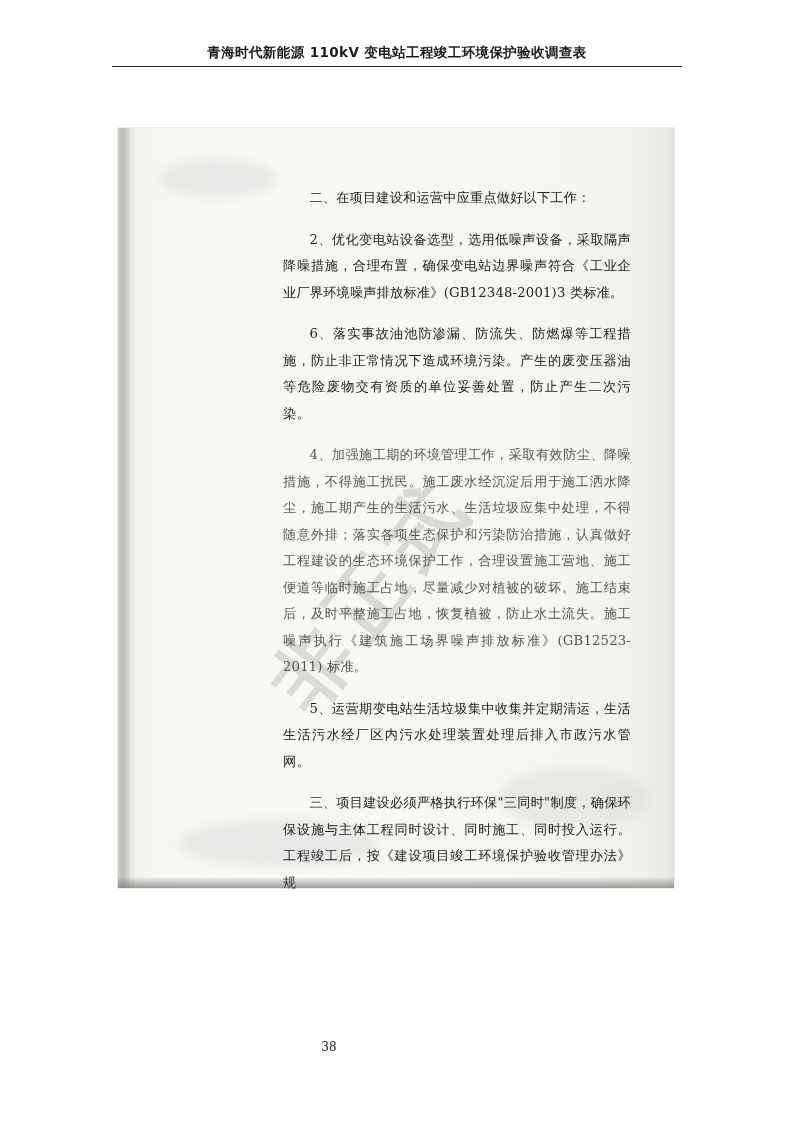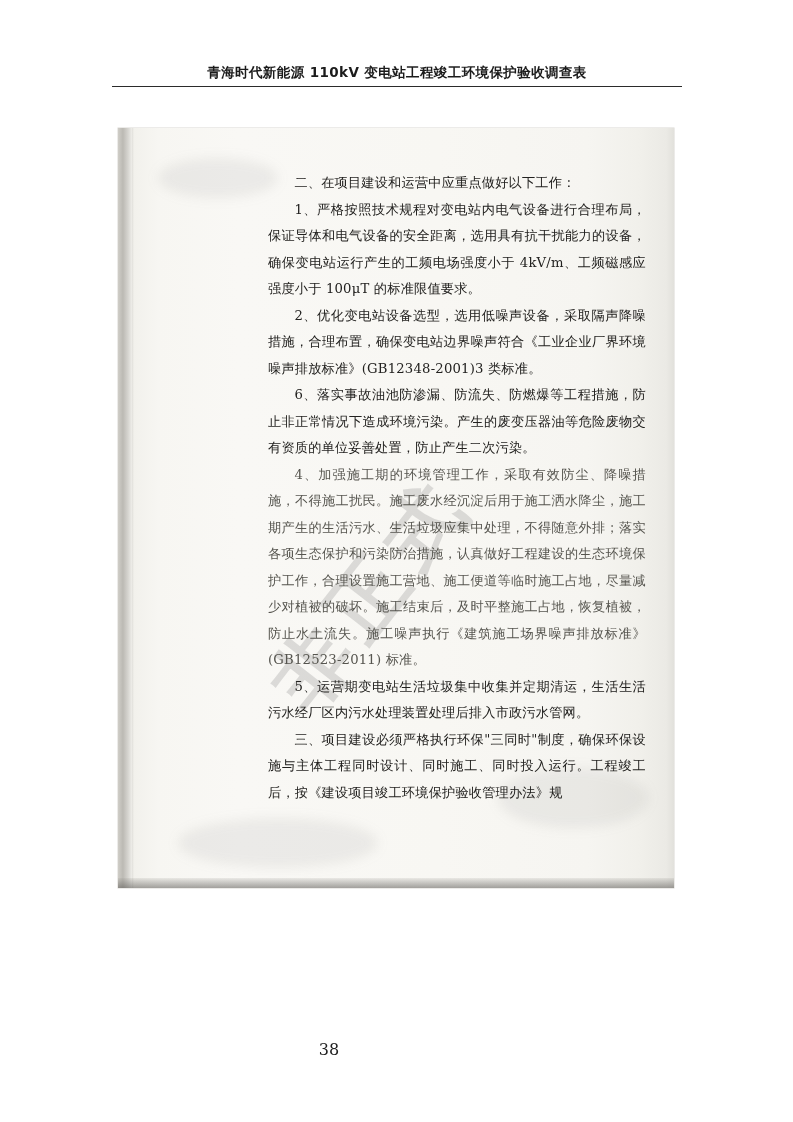--- a/index.html
+++ b/index.html
@@ -11,21 +11,21 @@
     width: 793px;
     height: 1122px;
     position: relative;
     font-family: "DejaVu Serif", "Liberation Serif", serif;
     overflow: hidden;
   }
 
   
   .page-header {
     position: absolute;
-    top: 64px;
+    top: 44px;
     left: 112px;
     width: 570px;
     text-align: center;
   }
   .page-header .title {
     font-size: 13.5px;
     letter-spacing: 0.4px;
     color: #1b1b1b;
     font-family: "DejaVu Sans", "Liberation Sans", sans-serif;
     font-weight: 600;
@@ -99,36 +99,36 @@
     top: 42px;
     left: 150px;
     width: 378px;
     color: #22211f;
     font-size: 13.2px;
     line-height: 26.5px;
     font-family: "DejaVu Serif", "Liberation Serif", serif;
     text-align: justify;
   }
   .doc-body p {
-    margin: 0;
+    margin: 15px;
     text-indent: 2em;
     letter-spacing: 0.2px;
   }
   .doc-body p.faded {
     color: #56554f;
   }
 
   
   .folio {
     position: absolute;
     top: 1040px;
     left: 0;
     width: 658px;
     text-align: center;
-    font-size: 16px;
+    font-size: 12px;
     color: #222;
     font-family: "DejaVu Serif", "Liberation Serif", serif;
   }
 </style>
 </head>
 <body>
 
 <div class="page-header">
   <div class="title">青海时代新能源 110kV 变电站工程竣工环境保护验收调查表</div>
   <div class="rule"></div>
@@ -138,21 +138,20 @@
   <div class="edge-left"></div>
 
   <div class="blotch" style="left:40px; top:30px; width:120px; height:40px;"></div>
   <div class="blotch" style="left:380px; top:640px; width:150px; height:60px;"></div>
   <div class="blotch" style="left:60px; top:690px; width:200px; height:50px;"></div>
 
   <div class="watermark">非正式</div>
 
   <div class="doc-body">
     <p>二、在项目建设和运营中应重点做好以下工作：</p>
-    <p>1、严格按照技术规程对变电站内电气设备进行合理布局，保证导体和电气设备的安全距离，选用具有抗干扰能力的设备，确保变电站运行产生的工频电场强度小于 4kV/m、工频磁感应强度小于 100μT 的标准限值要求。</p>
     <p>2、优化变电站设备选型，选用低噪声设备，采取隔声降噪措施，合理布置，确保变电站边界噪声符合《工业企业厂界环境噪声排放标准》(GB12348-2001)3 类标准。</p>
     <p>6、落实事故油池防渗漏、防流失、防燃爆等工程措施，防止非正常情况下造成环境污染。产生的废变压器油等危险废物交有资质的单位妥善处置，防止产生二次污染。</p>
     <p class="faded">4、加强施工期的环境管理工作，采取有效防尘、降噪措施，不得施工扰民。施工废水经沉淀后用于施工洒水降尘，施工期产生的生活污水、生活垃圾应集中处理，不得随意外排；落实各项生态保护和污染防治措施，认真做好工程建设的生态环境保护工作，合理设置施工营地、施工便道等临时施工占地，尽量减少对植被的破坏。施工结束后，及时平整施工占地，恢复植被，防止水土流失。施工噪声执行《建筑施工场界噪声排放标准》(GB12523-2011) 标准。</p>
     <p>5、运营期变电站生活垃圾集中收集并定期清运，生活生活污水经厂区内污水处理装置处理后排入市政污水管网。</p>
     <p>三、项目建设必须严格执行环保"三同时"制度，确保环保设施与主体工程同时设计、同时施工、同时投入运行。工程竣工后，按《建设项目竣工环境保护验收管理办法》规</p>
   </div>
 </div>
 
 <div class="folio">38</div>
 

